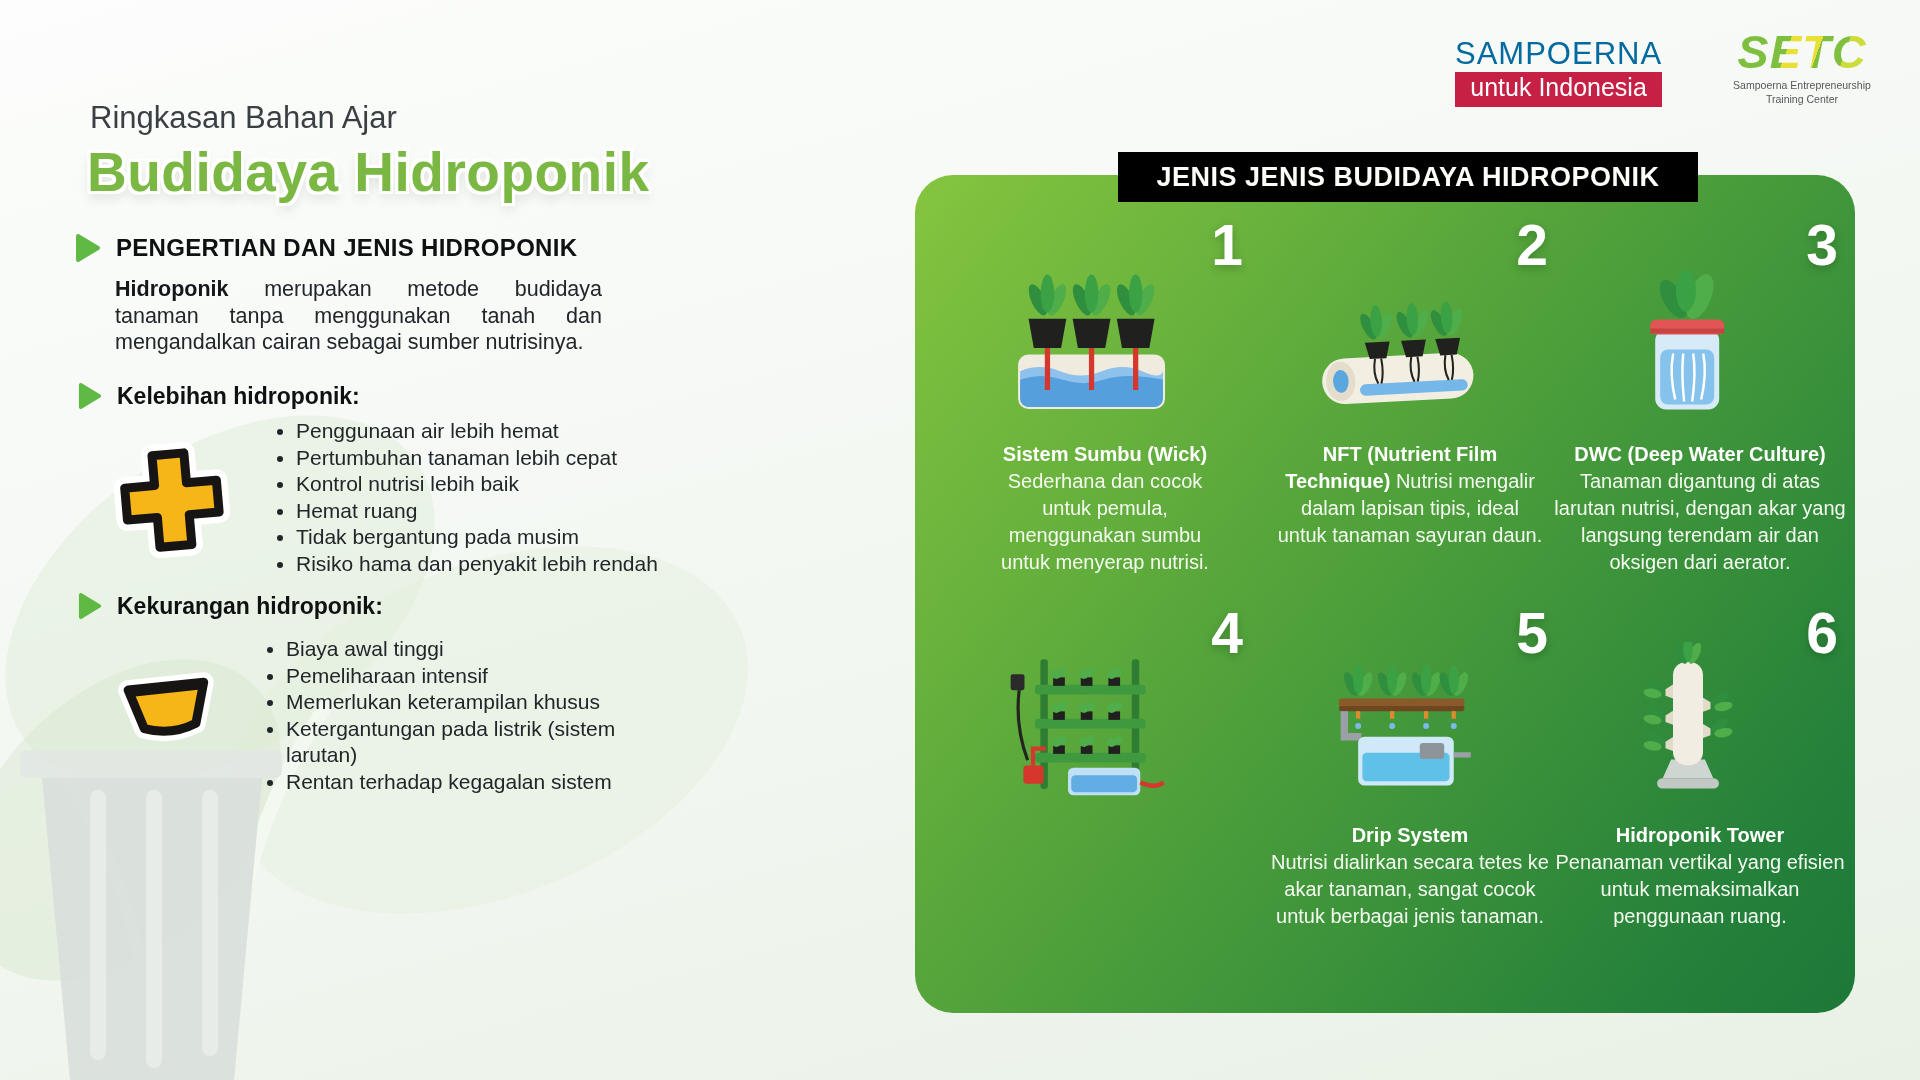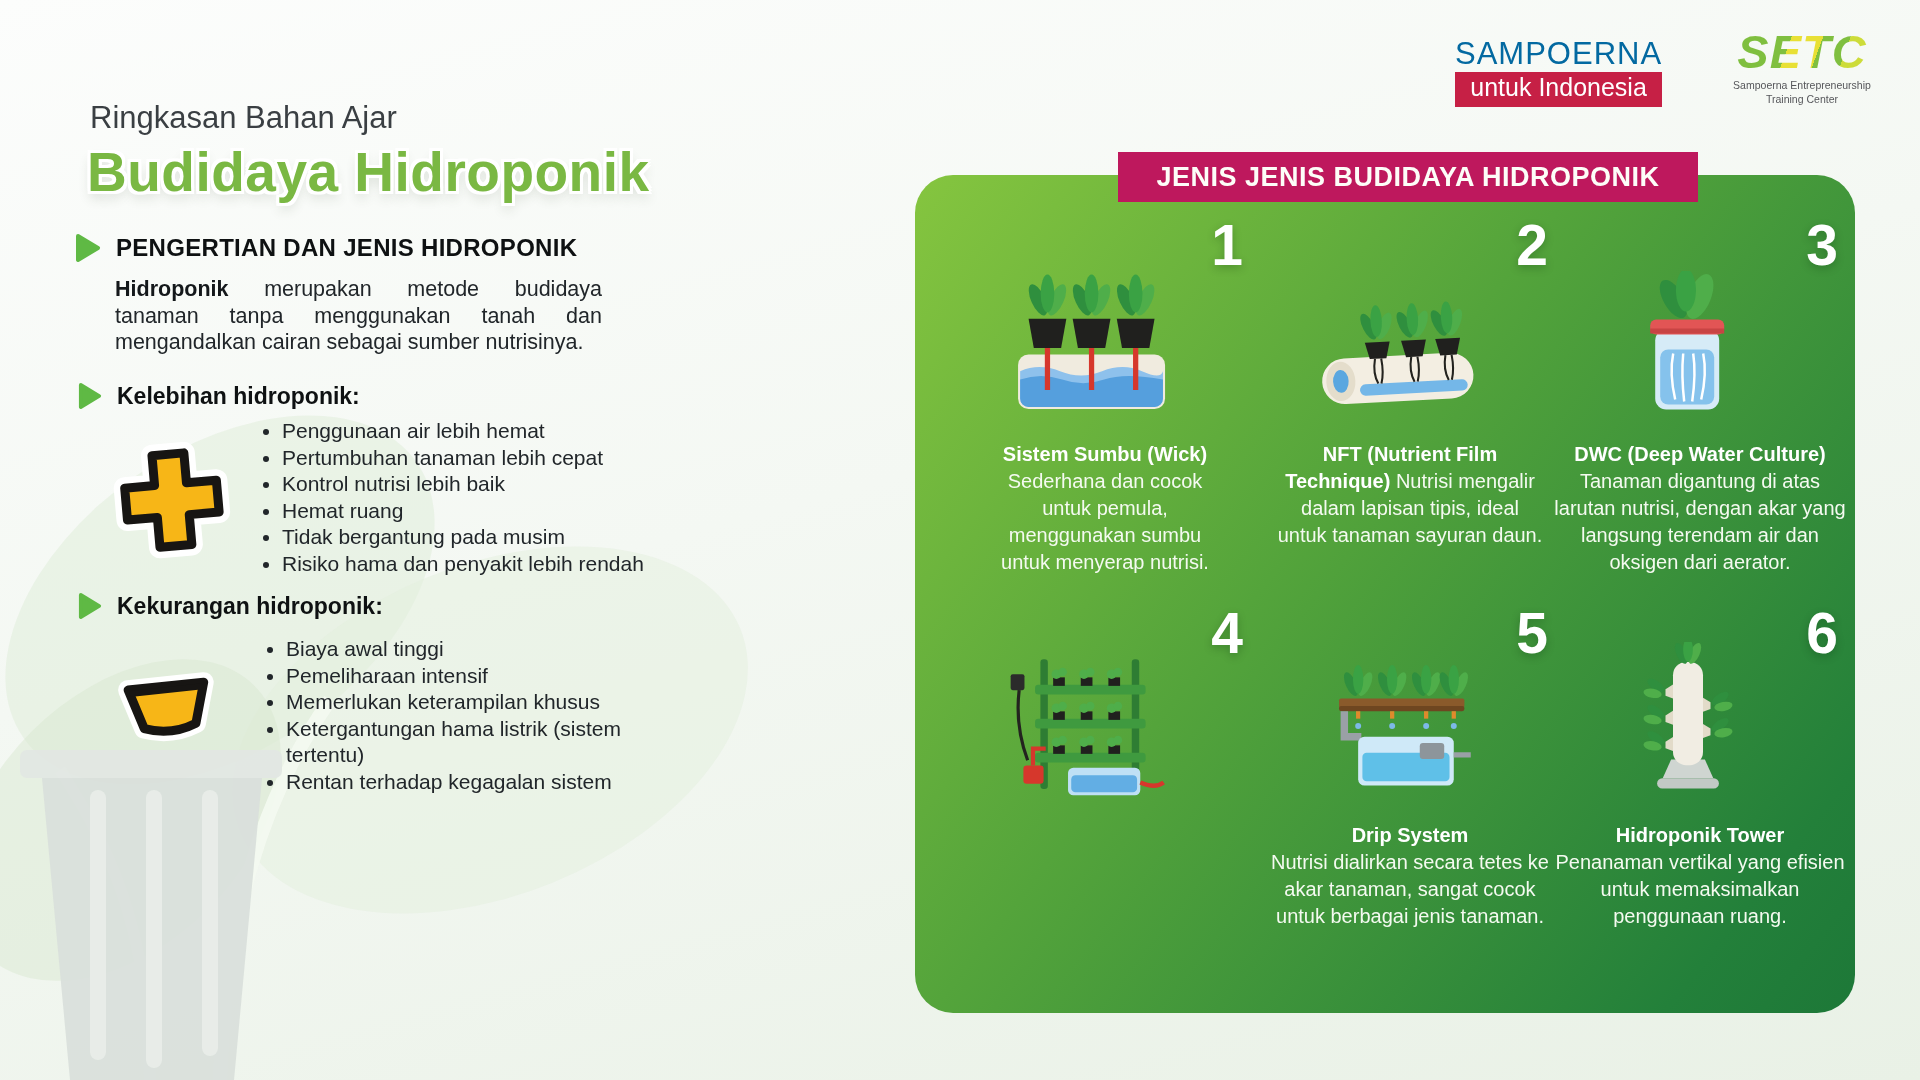--- a/index.html
+++ b/index.html
@@ -34,28 +34,28 @@
   .sec-penger{left:75px;top:233px;}
   .sec-penger h2{font-size:24px;font-weight:800;letter-spacing:.3px;}
   .sec-kelebihan{left:78px;top:382px;}
   .sec-kekurangan{left:78px;top:592px;}
   .sec-kelebihan h2,.sec-kekurangan h2{font-size:23px;font-weight:800;}
   .lead{position:absolute;left:115px;top:276px;width:487px;font-size:21.5px;line-height:26.5px;
     color:#21262a;text-align:justify;margin:0;}
   .lead strong{font-weight:800;color:#14181b;}
   .plain-list{position:absolute;margin:0;padding-left:24px;width:400px;list-style:disc;}
   .plain-list li{font-size:21px;line-height:26.5px;color:#21262a;}
-  .benefit-list{left:258px;top:418px;}
+  .benefit-list{left:272px;top:418px;}
   .drawback-list{left:262px;top:636px;}
   .plus-art{position:absolute;left:112px;top:442px;}
   .minus-art{position:absolute;left:112px;top:660px;}
   
   .panel{position:absolute;left:915px;top:175px;width:940px;height:838px;border-radius:38px;
     background:linear-gradient(128deg,#85c53f 0%,#54a43b 42%,#23803a 88%,#1d7838 100%);}
-  .panel-header{position:absolute;left:1118px;top:152px;width:580px;height:50px;background:#be185d;
+  .panel-header{position:absolute;left:1118px;top:152px;width:580px;height:50px;background:#000000;
     display:flex;align-items:center;justify-content:center;z-index:3;}
   .panel-header h2{margin:0;color:#fdfdf8;font-size:27px;font-weight:800;letter-spacing:.5px;}
   .cell{position:absolute;width:312px;text-align:center;color:#fff;}
   .cell .art{position:relative;height:212px;}
   .row2 .art{height:205px;}
   .cell .art svg{position:absolute;left:50%;transform:translateX(-58%);bottom:6px;}
   .cell .num{position:absolute;right:18px;top:2px;font-size:57px;font-weight:800;line-height:1;
     color:#fff;text-shadow:0 3px 8px rgba(0,40,10,.25);}
   .cell .txt{margin:14px auto 0;font-size:20px;line-height:27px;color:#f4faf0;}
   .cell .txt strong{display:block;color:#fff;font-weight:800;}
@@ -142,21 +142,21 @@
     <path d="M18 26 L94 26 L82 66 Q56 76 30 66 Z" fill="none" stroke="#ffffff" stroke-width="20" stroke-linejoin="round"></path>
     <path d="M18 26 L94 26 L82 66 Q56 76 30 66 Z" fill="#f7b617" stroke="#171513" stroke-width="9" stroke-linejoin="round"></path>
     <path d="M22 30 L90 30" stroke="#171513" stroke-width="6" stroke-linecap="round"></path>
   </g>
 </svg>
 
 <ul class="plain-list drawback-list">
   <li>Biaya awal tinggi</li>
   <li>Pemeliharaan intensif</li>
   <li>Memerlukan keterampilan khusus</li>
-  <li>Ketergantungan hama listrik (sistem tertentu)</li>
+  <li>Ketergantungan pada listrik (sistem larutan)</li>
   <li>Rentan terhadap kegagalan sistem</li>
 </ul>
 
 <div class="panel"></div>
 <div class="panel-header">
   <h2>JENIS JENIS BUDIDAYA HIDROPONIK</h2>
 </div>
 
 <div class="panel-wrap">
 

